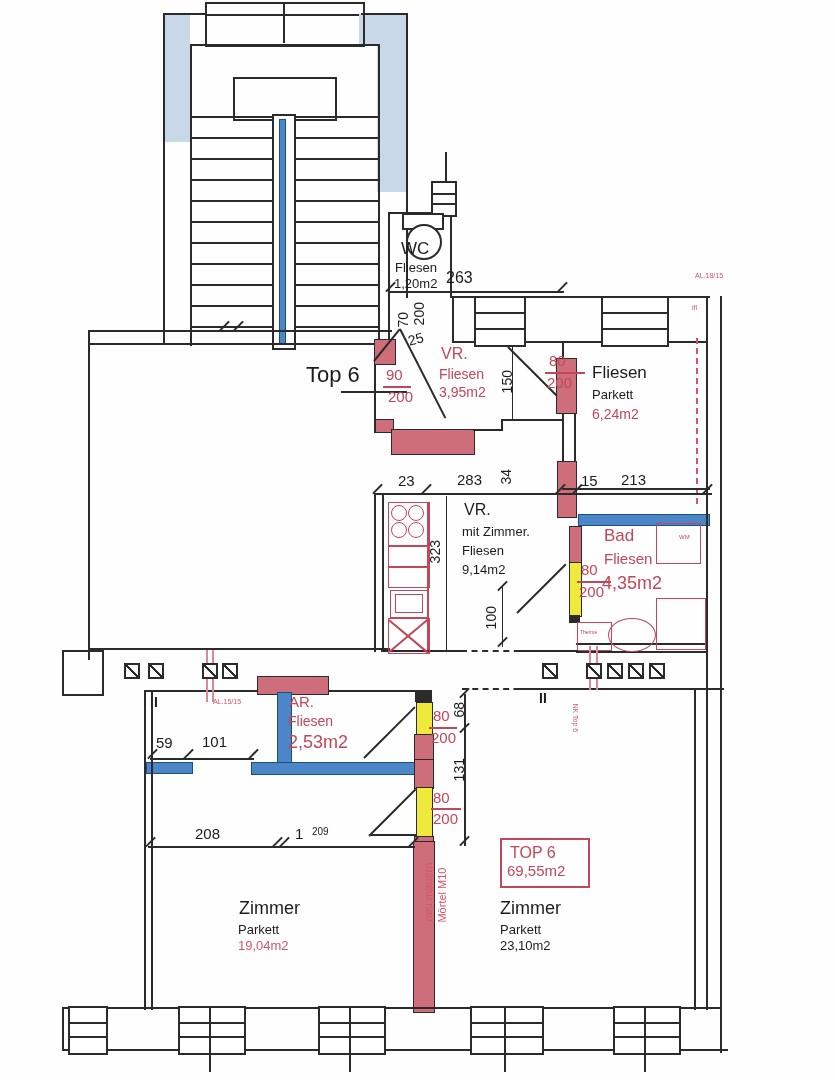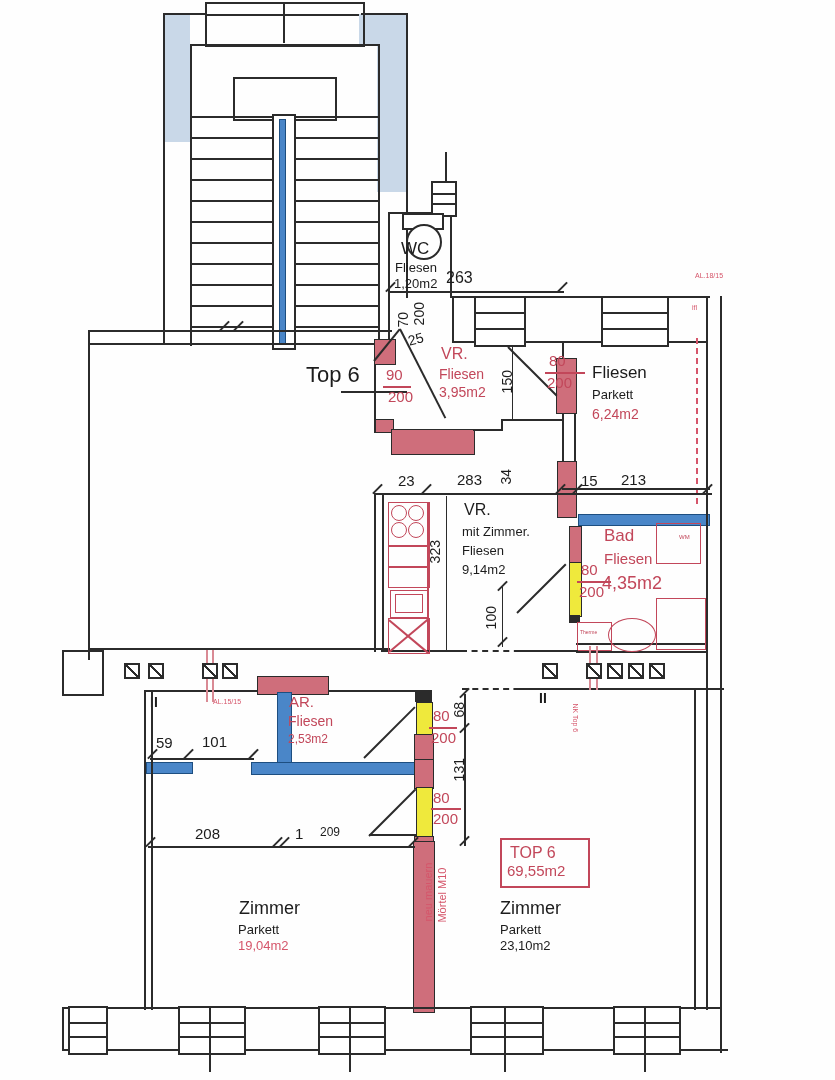--- a/index.html
+++ b/index.html
@@ -205,21 +205,21 @@
   <div class="t" style="left:539px;top:691px;font-size:14px;font-weight:bold">II</div>
   <div class="t v90 rr" style="left:561px;top:714px;font-size:7px">NK Top 6</div>
 
   <div class="pk" style="left:257px;top:676px;width:70px;height:17px"></div>
   <div class="bl" style="left:277px;top:692px;width:13px;height:78px"></div>
   <div class="bl" style="left:251px;top:762px;width:171px;height:11px"></div>
   <div class="bl" style="left:146px;top:762px;width:45px;height:10px"></div>
   <div class="dg" style="left:364px;top:757px;width:72px;transform:rotate(-45deg)"></div>
   <div class="t r" style="left:289px;top:694px;font-size:15px">AR.</div>
   <div class="t r" style="left:288px;top:714px;font-size:14px">Fliesen</div>
-  <div class="t r" style="left:288px;top:733px;font-size:12px">2,53m2</div>
+  <div class="t r" style="left:288px;top:733px;font-size:18px">2,53m2</div>
   <div class="ln" style="left:150px;top:758px;width:104px;height:2px"></div>
   <div class="tk" style="left:146px;top:753px"></div>
   <div class="tk" style="left:182px;top:753px"></div>
   <div class="tk" style="left:247px;top:753px"></div>
   <div class="t" style="left:156px;top:735px;font-size:15px">59</div>
   <div class="t" style="left:202px;top:734px;font-size:15px">101</div>
 
   <div class="ln" style="left:415px;top:690px;width:17px;height:12px"></div>
   <div class="yl" style="left:416px;top:702px;width:15px;height:32px"></div>
   <div class="pk" style="left:414px;top:734px;width:18px;height:25px"></div>
@@ -247,21 +247,21 @@
 
   <div class="ln" style="left:144px;top:690px;width:2px;height:320px"></div>
   <div class="ln" style="left:151px;top:690px;width:2px;height:320px"></div>
   <div class="ln" style="left:148px;top:846px;width:267px;height:2px"></div>
   <div class="tk" style="left:144px;top:841px"></div>
   <div class="tk" style="left:271px;top:841px"></div>
   <div class="tk" style="left:278px;top:841px"></div>
   <div class="tk" style="left:407px;top:841px"></div>
   <div class="t" style="left:195px;top:826px;font-size:15px">208</div>
   <div class="t" style="left:295px;top:826px;font-size:15px">1</div>
-  <div class="t" style="left:320px;top:826px;font-size:12px">209</div>
+  <div class="t" style="left:312px;top:826px;font-size:10px">209</div>
   <div class="t" style="left:239px;top:899px;font-size:18px">Zimmer</div>
   <div class="t" style="left:238px;top:923px;font-size:13px">Parkett</div>
   <div class="t rr" style="left:238px;top:939px;font-size:13px">19,04m2</div>
 
   <div class="ln" style="left:694px;top:690px;width:2px;height:320px"></div>
   <div class="ln" style="left:706px;top:296px;width:2px;height:714px"></div>
   <div class="ln" style="left:720px;top:296px;width:2px;height:757px"></div>
   <div class="rb2" style="left:500px;top:838px;width:86px;height:46px"></div>
   <div class="t r" style="left:510px;top:844px;font-size:16px">TOP 6</div>
   <div class="t r" style="left:507px;top:863px;font-size:15px">69,55m2</div>

